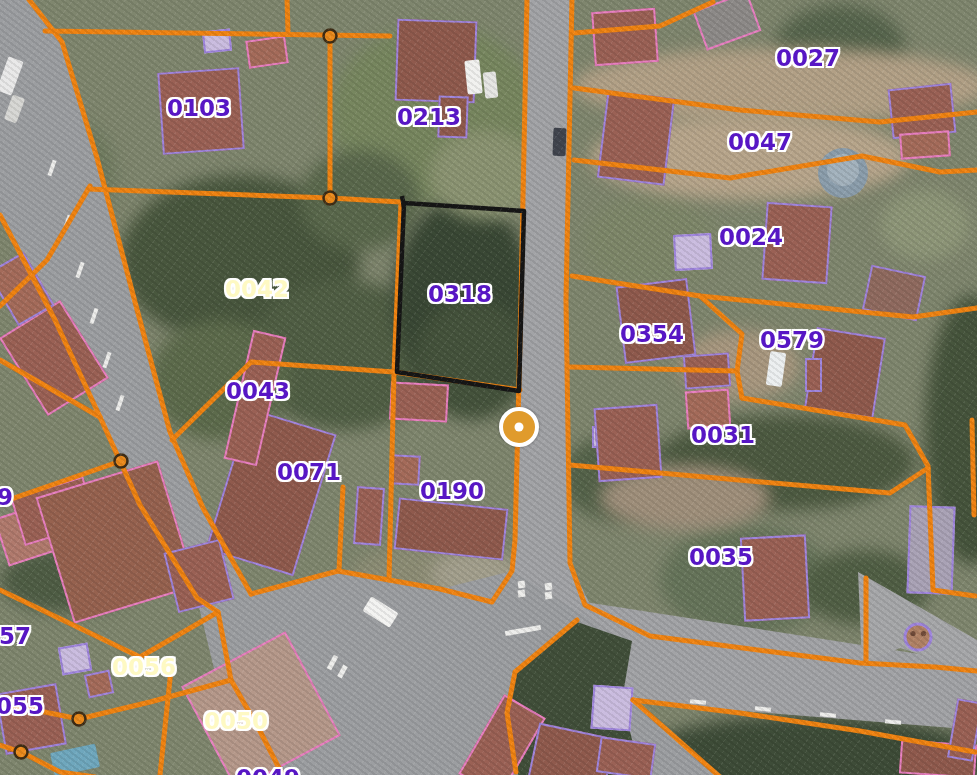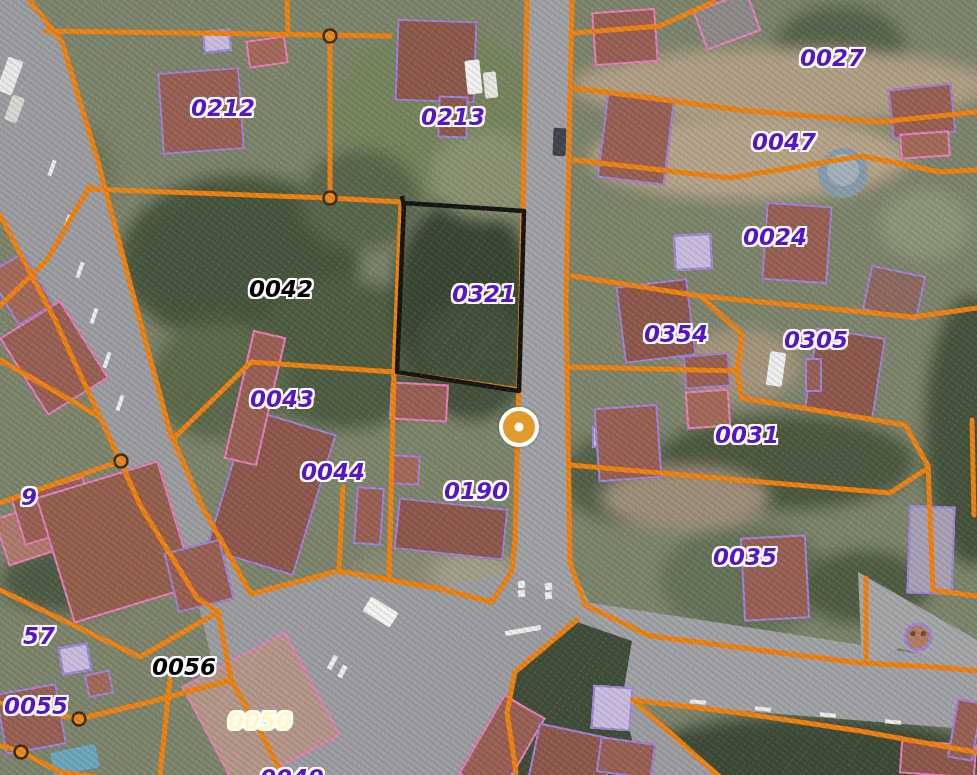--- a/index.html
+++ b/index.html
@@ -8,25 +8,24 @@
     background:#7f866e;font-family:"DejaVu Sans",sans-serif;
   }
   .veg{position:absolute;border-radius:50%;filter:blur(8px);}
   .road{position:absolute;inset:0;}
   .bld{position:absolute;box-sizing:border-box;border:2.5px solid #9f85dd;}
   .car{position:absolute;border-radius:2px;}
   .mark{position:absolute;background:#ededeb;}
   #overlay-svg{position:absolute;left:0;top:0;}
   .lbl{
     position:absolute;transform:translate(-50%,-50%);
-    font-family:"DejaVu Sans",sans-serif;font-weight:bold;font-style:italic;
+    font-family:"DejaVu Sans",sans-serif;font-weight:bold;
     font-size:23px;color:#5716c4;white-space:nowrap;letter-spacing:0px;
     text-shadow:-2px -2px 0 #fff,2px -2px 0 #fff,-2px 2px 0 #fff,2px 2px 0 #fff,
                  0 -2px 0 #fff,0 2px 0 #fff,-2px 0 0 #fff,2px 0 0 #fff,0 0 3px #fff;
-    margin-left:24px;
   }
   #map-marker{
     position:absolute;width:32px;height:32px;border-radius:50%;
     background:#e09b2c;border:4px solid #fff;transform:translate(-50%,-50%);
     box-shadow:0 0 3px rgba(0,0,0,.35);
   }
   #map-marker .dot{
     position:absolute;left:50%;top:50%;width:9px;height:9px;border-radius:50%;
     background:#fff;transform:translate(-50%,-50%);
   }
@@ -204,36 +203,36 @@
     <g>
       <circle cx="918" cy="637" r="13" fill="#b08165" stroke="#9f85dd" stroke-width="3"></circle>
       <circle cx="913" cy="633.5" r="2.6" fill="#6f4a39"></circle>
       <circle cx="923.5" cy="633.5" r="2.6" fill="#6f4a39"></circle>
     </g>
   </svg>
 
   <div class="grain"></div>
 
   <div id="labels">
-      <div class="lbl" style="left: 199px; top: 108px; color: rgb(87, 22, 196);">0212</div>
+      <div class="lbl" style="left: 199px; top: 108px; color: rgb(87, 22, 196);">0103</div>
       <div class="lbl" style="left: 429px; top: 117px; color: rgb(87, 22, 196);">0213</div>
       <div class="lbl" style="left: 808px; top: 58px; color: rgb(87, 22, 196);">0027</div>
       <div class="lbl" style="left: 760px; top: 142px; color: rgb(87, 22, 196);">0047</div>
       <div class="lbl" style="left: 751px; top: 237px; color: rgb(87, 22, 196);">0024</div>
-      <div class="lbl" style="left: 257px; top: 289px; color: #000000;">0042</div>
-      <div class="lbl" style="left: 460px; top: 294px; color: rgb(87, 22, 196);">0321</div>
+      <div class="lbl" style="left: 257px; top: 289px; color: #fef9c3;">0042</div>
+      <div class="lbl" style="left: 460px; top: 294px; color: rgb(87, 22, 196);">0318</div>
       <div class="lbl" style="left: 652px; top: 334px; color: rgb(87, 22, 196);">0354</div>
-      <div class="lbl" style="left: 792px; top: 340px; color: rgb(87, 22, 196);">0305</div>
-      <div class="lbl" style="left: 258px; top: 399px; color: rgb(87, 22, 196);">0043</div>
+      <div class="lbl" style="left: 792px; top: 340px; color: rgb(87, 22, 196);">0579</div>
+      <div class="lbl" style="left: 258px; top: 391px; color: rgb(87, 22, 196);">0043</div>
       <div class="lbl" style="left: 723px; top: 435px; color: rgb(87, 22, 196);">0031</div>
-      <div class="lbl" style="left: 309px; top: 472px; color: rgb(87, 22, 196);">0044</div>
+      <div class="lbl" style="left: 309px; top: 472px; color: rgb(87, 22, 196);">0071</div>
       <div class="lbl" style="left: 452px; top: 491px; color: rgb(87, 22, 196);">0190</div>
       <div class="lbl" style="left: 721px; top: 557px; color: rgb(87, 22, 196);">0035</div>
       <div class="lbl" style="left: 15px; top: 636px; color: rgb(87, 22, 196);">57</div>
-      <div class="lbl" style="left: 160px; top: 667px; color: #000000;">0056</div>
+      <div class="lbl" style="left: 144px; top: 667px; color: #fef9c3;">0056</div>
       <div class="lbl" style="left: 12px; top: 706px; color: rgb(87, 22, 196);">0055</div>
       <div class="lbl" style="left: 236px; top: 721px; color: #fef9c3;">0050</div>
       <div class="lbl" style="left: 268px; top: 778px; color: rgb(87, 22, 196);">0049</div>
       <div class="lbl" style="left: 5px; top: 497px; color: rgb(87, 22, 196);">9</div>
     </div>
 
   <div id="map-marker" style="left: 519px; top: 427px; background: rgb(224, 155, 44);">
     <span class="dot"></span>
   </div>
 </div>

